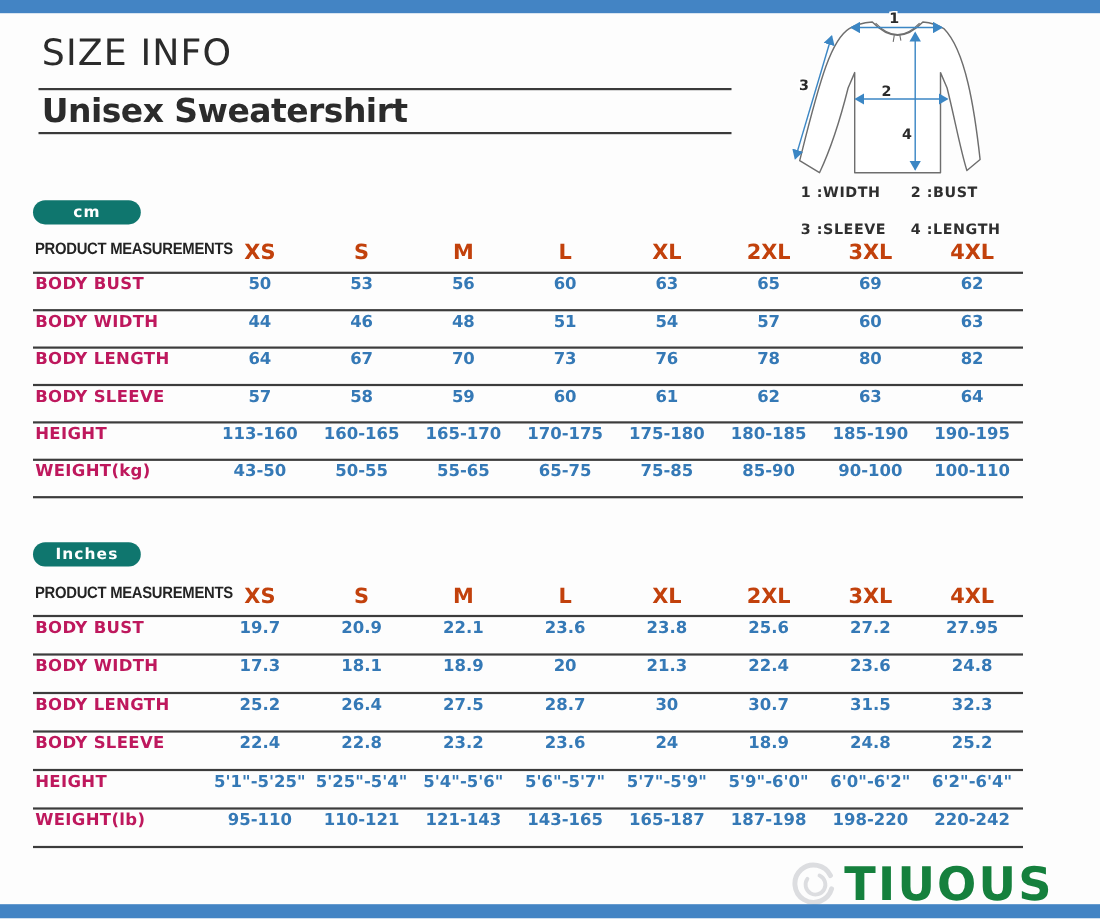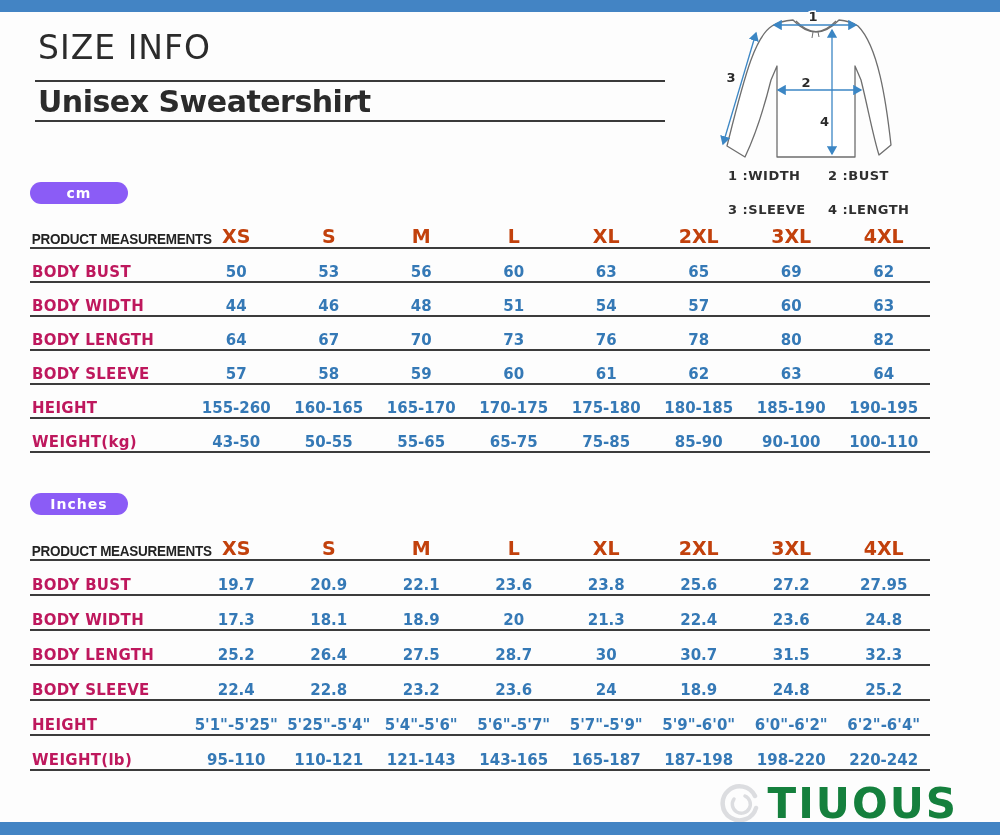--- a/index.html
+++ b/index.html
@@ -9,33 +9,33 @@
   .bar-top{top:0;height:12px;}
   .bar-bottom{bottom:0;height:13px;}
 
   .page-title{position:absolute;left:38px;top:28px;font-size:33px;font-weight:normal;
               color:#2b2b2b;letter-spacing:1px;white-space:nowrap;}
   .page-subtitle{position:absolute;left:38px;top:84px;font-size:30px;font-weight:bold;
               color:#2b2b2b;letter-spacing:-0.5px;white-space:nowrap;}
   .rule{position:absolute;left:35px;width:630px;height:2px;background:#3a3a3a;}
   .rule-1{top:80px;} .rule-2{top:120px;}
 
-  .badge{position:absolute;left:30px;width:98px;height:22px;background:#8b5cf6;border-radius:12px;
+  .badge{position:absolute;left:30px;width:98px;height:22px;background:#0f766e;border-radius:12px;
          color:#ffffff;font-weight:bold;font-size:14px;letter-spacing:1px;
          display:flex;align-items:center;justify-content:center;}
   .badge-cm{top:182px;} .badge-in{top:493px;}
 
   .diagram{position:absolute;left:700px;top:8px;width:210px;height:160px;}
   .legend{position:absolute;left:728px;top:168px;display:grid;
           grid-template-columns:100px auto;row-gap:19px;font-size:13px;font-weight:bold;
           color:#2f2f2f;letter-spacing:0.5px;white-space:nowrap;}
 
   .sizetable{position:absolute;left:30px;width:900px;}
   .t1{top:218px;} .t2{top:531px;}
-  .thead,.trow{display:flex;align-items:flex-end;border-bottom:2px solid #3c3c3c;box-sizing:border-box;}
+  .thead,.trow{display:flex;align-items:flex-start;border-bottom:2px solid #3c3c3c;box-sizing:border-box;}
   .t1 .thead{height:31px;} .t1 .trow{height:34px;}
   .t2 .thead{height:30px;} .t2 .trow{height:35px;}
   .cell{text-align:center;white-space:nowrap;}
   .label-col{width:158px;text-align:left;padding-left:2px;flex:none;}
   .size-col{flex:1;}
   .hdr-label{font-family:"Liberation Sans",sans-serif;font-size:15px;font-weight:bold;color:#232323;
              letter-spacing:-0.3px;transform:scaleX(0.9);transform-origin:left center;}
   .size-h{font-size:19px;font-weight:bold;color:#c2410c;}
   .row-label{font-size:15px;font-weight:bold;color:#be185d;letter-spacing:0.3px;}
   .val{font-size:15px;font-weight:bold;color:#3579b6;}
@@ -142,21 +142,21 @@
           <div class="cell size-col val">58</div>
           <div class="cell size-col val">59</div>
           <div class="cell size-col val">60</div>
           <div class="cell size-col val">61</div>
           <div class="cell size-col val">62</div>
           <div class="cell size-col val">63</div>
           <div class="cell size-col val">64</div>
         </div>
         <div class="trow">
           <div class="cell label-col row-label">HEIGHT</div>
-          <div class="cell size-col val">155-260</div>
+          <div class="cell size-col val">113-160</div>
           <div class="cell size-col val">160-165</div>
           <div class="cell size-col val">165-170</div>
           <div class="cell size-col val">170-175</div>
           <div class="cell size-col val">175-180</div>
           <div class="cell size-col val">180-185</div>
           <div class="cell size-col val">185-190</div>
           <div class="cell size-col val">190-195</div>
         </div>
         <div class="trow">
           <div class="cell label-col row-label">WEIGHT(kg)</div>

